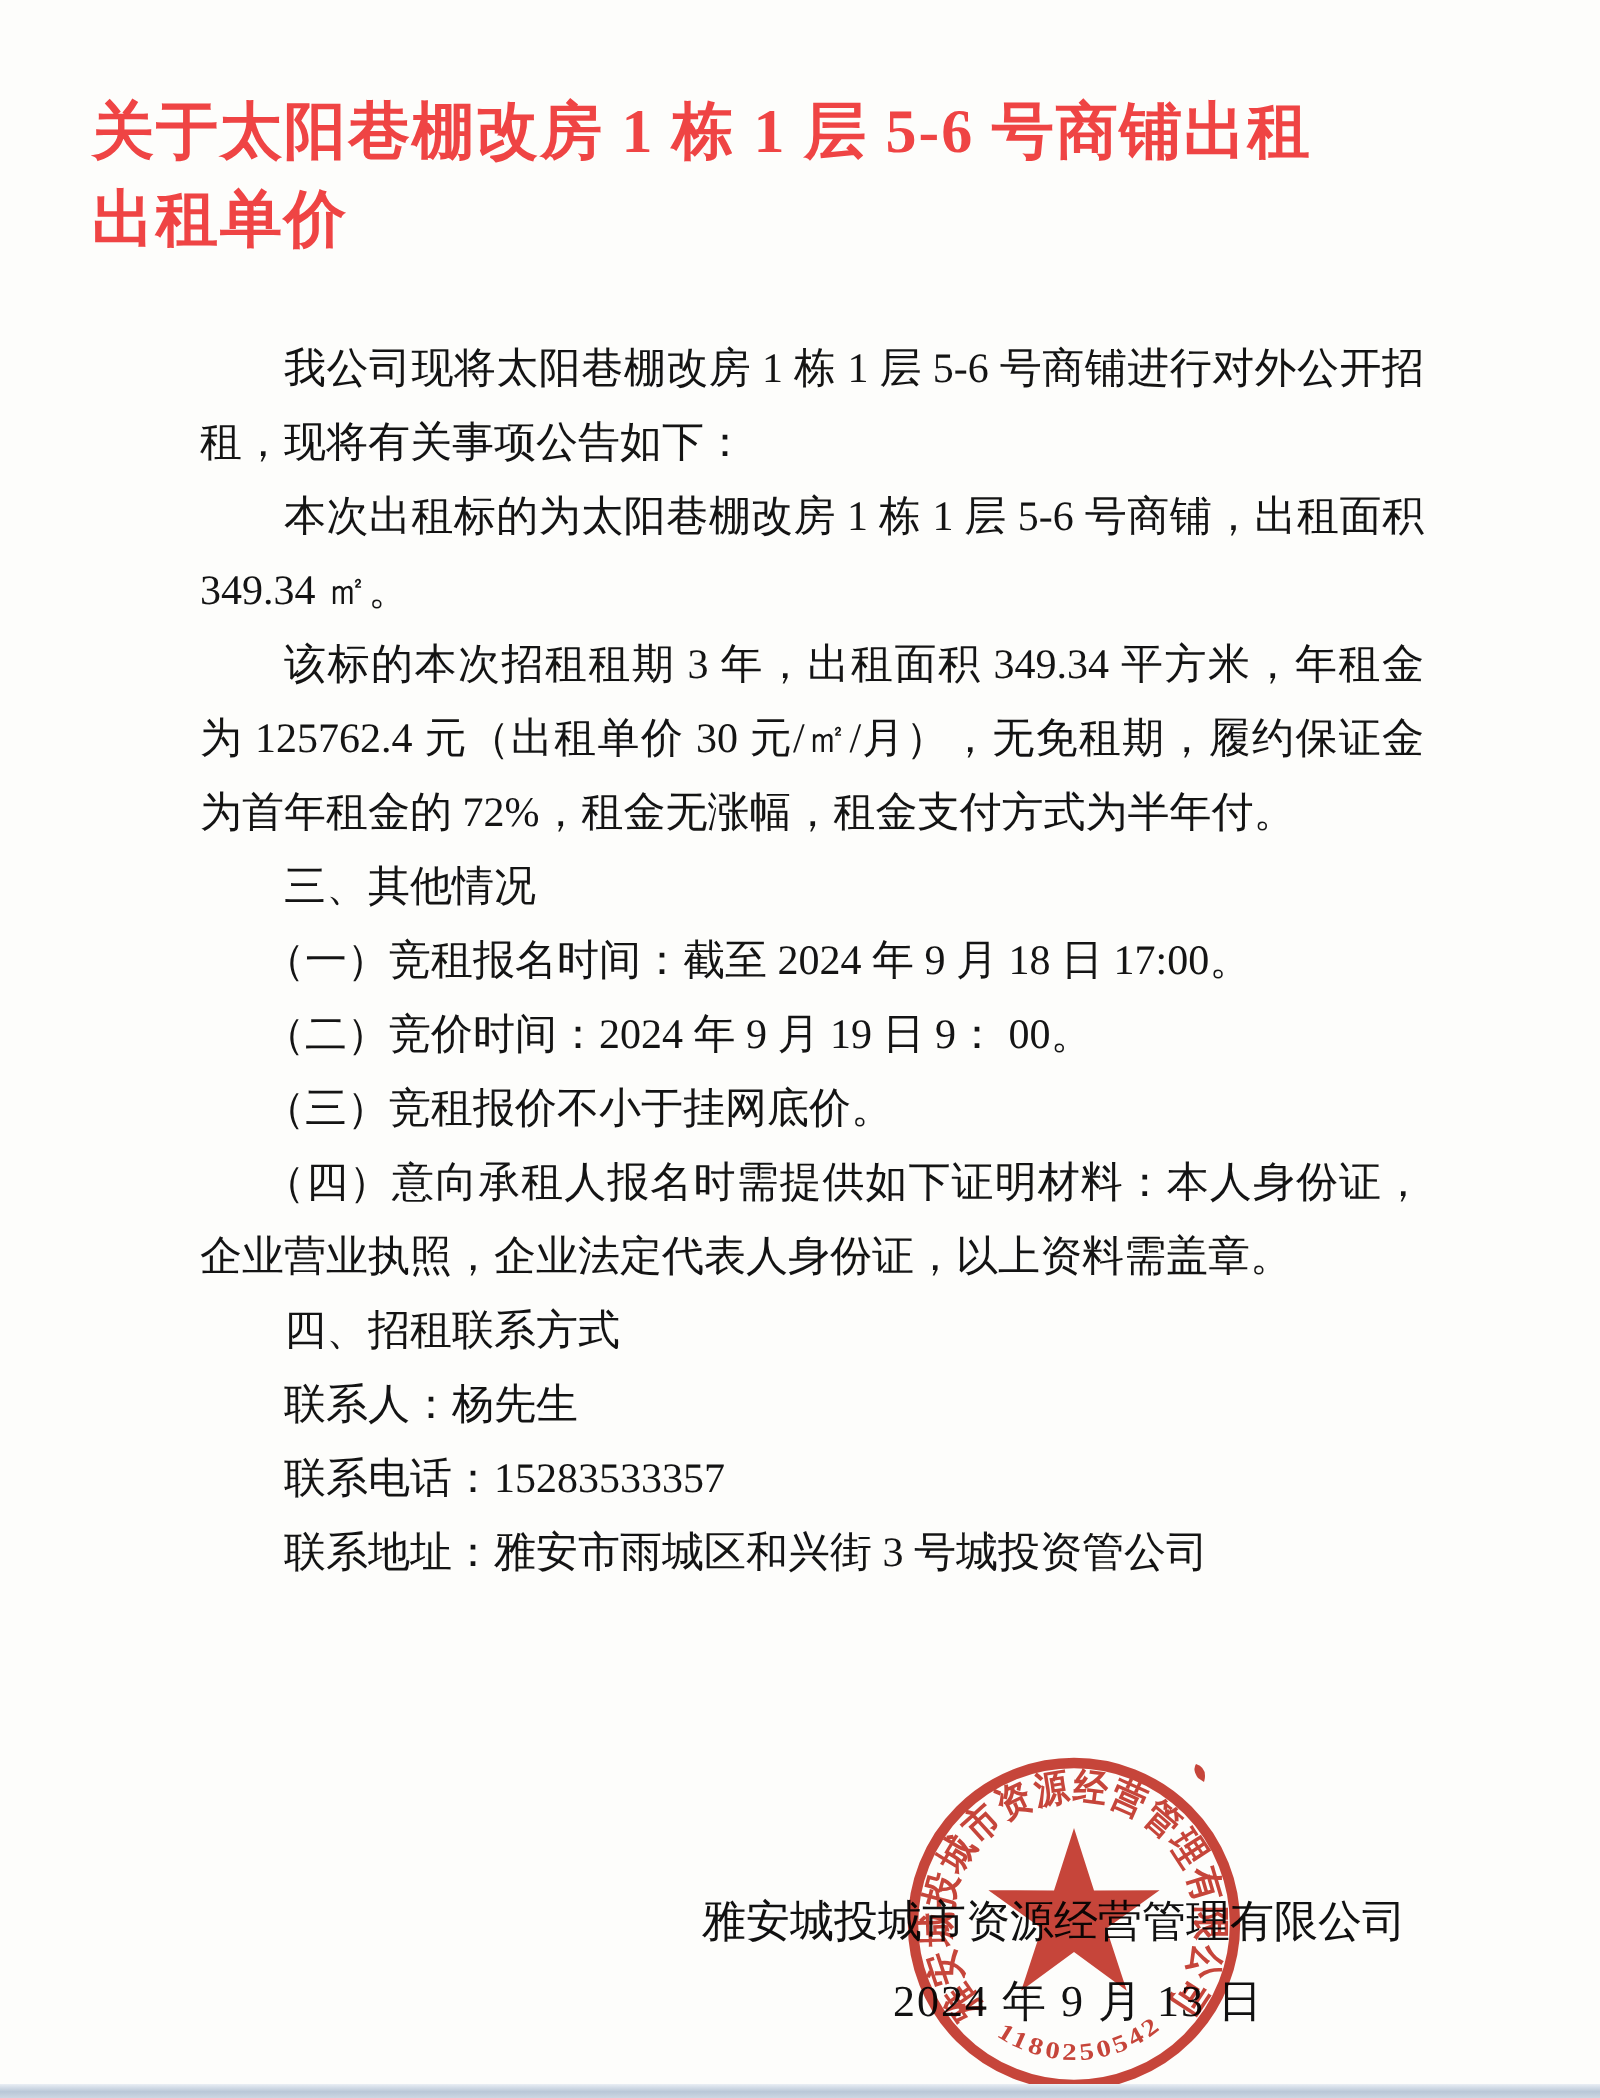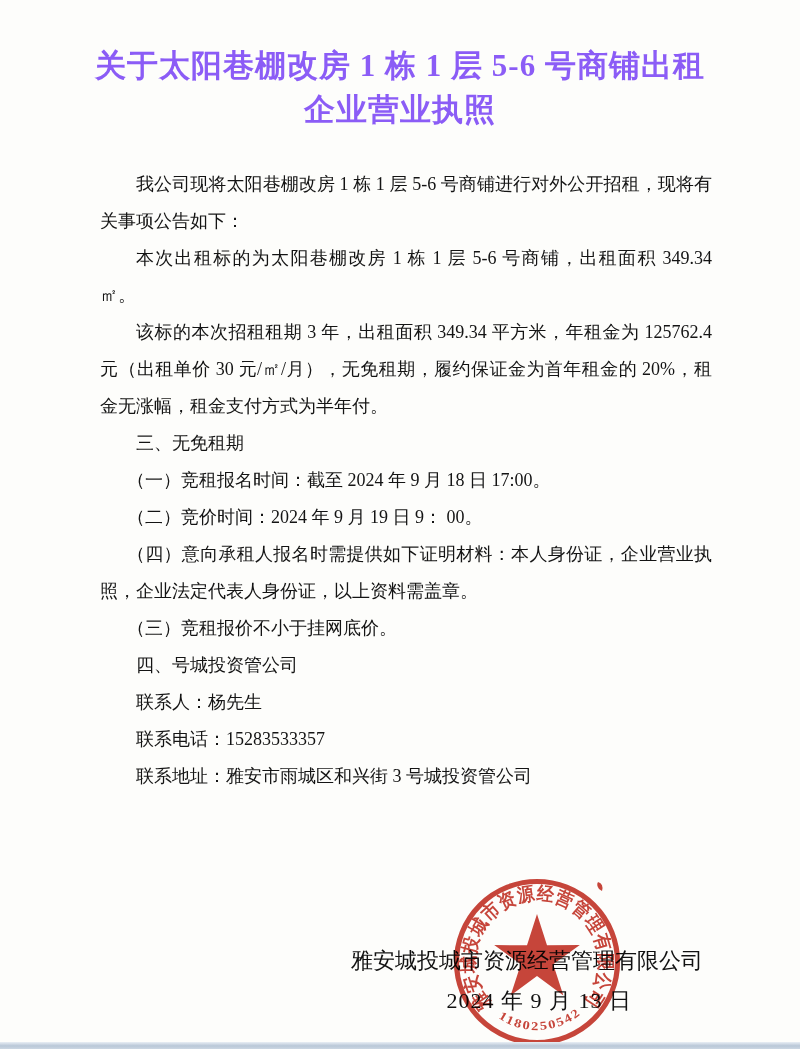--- a/index.html
+++ b/index.html
@@ -10,31 +10,31 @@
     width: 800px;
     height: 1049px;
     background: #fdfdfb;
     overflow: hidden;
     font-family: "Liberation Serif", "DejaVu Serif", serif;
     color: #141414;
   }
 
   .doc-title {
     margin: 44px 46px 0 46px;
-    text-align: center;
+    text-align: left;
     font-size: 31px;
     font-weight: bold;
     line-height: 1.42;
     letter-spacing: 1px;
-    color: #8b5cf6;
+    color: #ef4444;
   }
 
   .doc-body {
     margin: 34px 88px 0 100px;
-    font-size: 18px;
+    font-size: 21px;
     line-height: 37px;
     text-align: justify;
     text-justify: inter-character;
   }
   .doc-body p { margin: 0; text-indent: 2em; }
   .doc-body p.item { text-indent: 1.5em; }
 
   .signature {
     position: absolute;
     top: 946px;
@@ -75,32 +75,32 @@
     width: 800px;
     height: 7px;
     background: linear-gradient(180deg, #e9eef4 0%, #b9c7d7 55%, #ccd7e3 100%);
   }
 </style>
 </head>
 <body>
 
 <div class="page">
 
-  <h1 class="doc-title"><span>关于太阳巷棚改房 1 栋 1 层 5-6 号商铺出租</span><br><span>企业营业执照</span></h1>
+  <h1 class="doc-title"><span>关于太阳巷棚改房 1 栋 1 层 5-6 号商铺出租</span><br><span>出租单价</span></h1>
 
   <div class="doc-body">
     <p>我公司现将太阳巷棚改房 1 栋 1 层 5-6 号商铺进行对外公开招租，现将有关事项公告如下：</p>
     <p>本次出租标的为太阳巷棚改房 1 栋 1 层 5-6 号商铺，出租面积 349.34 ㎡。</p>
-    <p>该标的本次招租租期 3 年，出租面积 349.34 平方米，年租金为 125762.4 元（出租单价 30 元/㎡/月），无免租期，履约保证金为首年租金的 20%，租金无涨幅，租金支付方式为半年付。</p>
-    <p>三、无免租期</p>
+    <p>该标的本次招租租期 3 年，出租面积 349.34 平方米，年租金为 125762.4 元（出租单价 30 元/㎡/月），无免租期，履约保证金为首年租金的 72%，租金无涨幅，租金支付方式为半年付。</p>
+    <p>三、其他情况</p>
     <p class="item">（一）竞租报名时间：截至 2024 年 9 月 18 日 17:00。</p>
     <p class="item">（二）竞价时间：2024 年 9 月 19 日 9： 00。</p>
+    <p class="item">（三）竞租报价不小于挂网底价。</p>
     <p class="item">（四）意向承租人报名时需提供如下证明材料：本人身份证，企业营业执照，企业法定代表人身份证，以上资料需盖章。</p>
-    <p class="item">（三）竞租报价不小于挂网底价。</p>
-    <p>四、号城投资管公司</p>
+    <p>四、招租联系方式</p>
     <p>联系人：杨先生</p>
     <p>联系电话：15283533357</p>
     <p>联系地址：雅安市雨城区和兴街 3 号城投资管公司</p>
   </div>
 
   <div class="signature">
     <div class="sig-company">雅安城投城市资源经营管理有限公司</div>
     <div class="sig-date">2024 年 9 月 13 日</div>
   </div>
 

